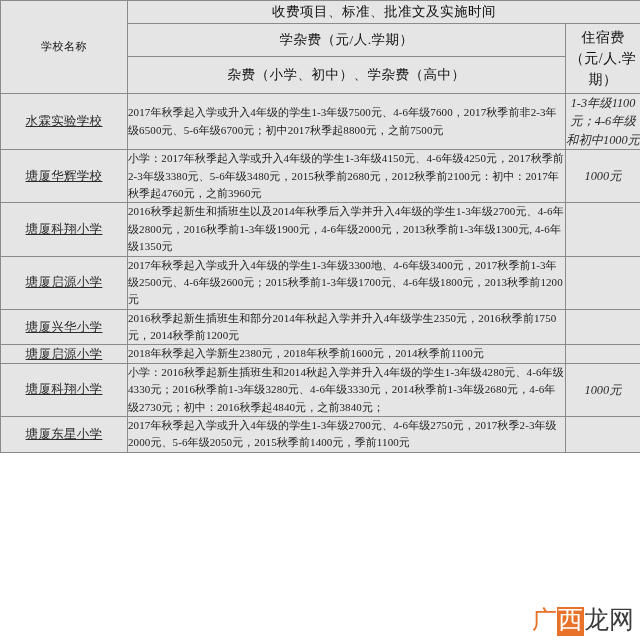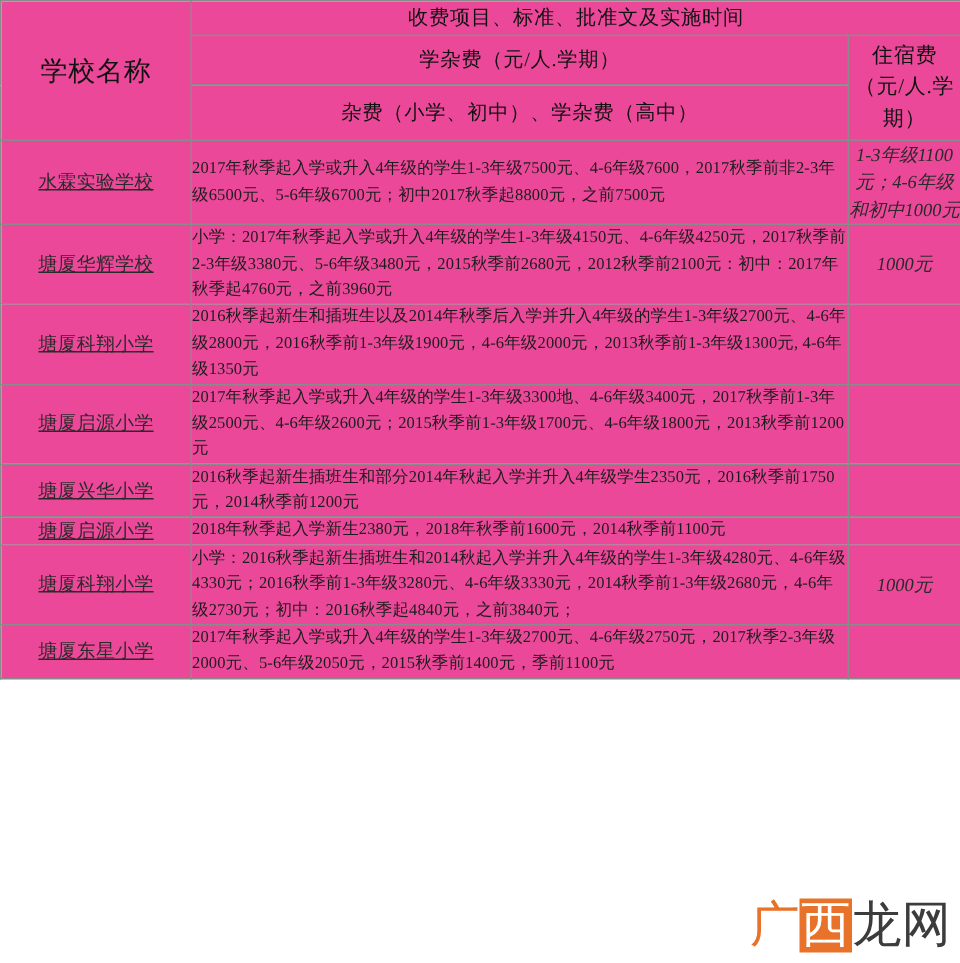--- a/index.html
+++ b/index.html
@@ -22,21 +22,21 @@
     table-layout: fixed;
     background: #ffffff;
   }
 
   #fee-table td,
   #fee-table th {
     border: 1px solid #8a8a8a;
     padding: 0;
     vertical-align: middle;
     font-weight: normal;
-    background: #ec4899;
+    background: #e5e5e5;
   }
 
   
   col.c-name  { width: 127px; }
   col.c-fee   { width: 438px; }
   col.c-board { width: 75px; }
 
   
   .hdr-title,
   .hdr-sub,
@@ -46,21 +46,21 @@
     text-align: center;
     font-size: 13.5px;
     letter-spacing: 0.5px;
     color: #111;
   }
   .hdr-title { height: 22px; line-height: 22px; }
   .hdr-sub   { height: 32px; line-height: 32px; }
   .hdr-sub2  { height: 36px; line-height: 36px; }
 
   .hdr-name {
-    font-size: 18px;
+    font-size: 11px;
     line-height: 1.45;
     padding: 0 4px;
   }
   .hdr-board {
     font-size: 14px;
     line-height: 1.5;
     padding: 0 2px;
     word-break: break-all;
   }
 
@@ -89,22 +89,22 @@
     color: #2a2a2a;
     word-break: break-all;
     font-style: italic;
   }
 
   
   #watermark {
     position: absolute;
     right: 6px;
     bottom: 8px;
-    font-family: Liberation Serif, serif;
-    font-size: 33px;
+    font-family: Liberation Mono, monospace;
+    font-size: 25px;
     line-height: 1;
     letter-spacing: 0px;
     white-space: nowrap;
     pointer-events: none;
   }
   #watermark .wm-a {
     color: #e8722a;
   }
   #watermark .wm-b {
     color: #ffffff;

